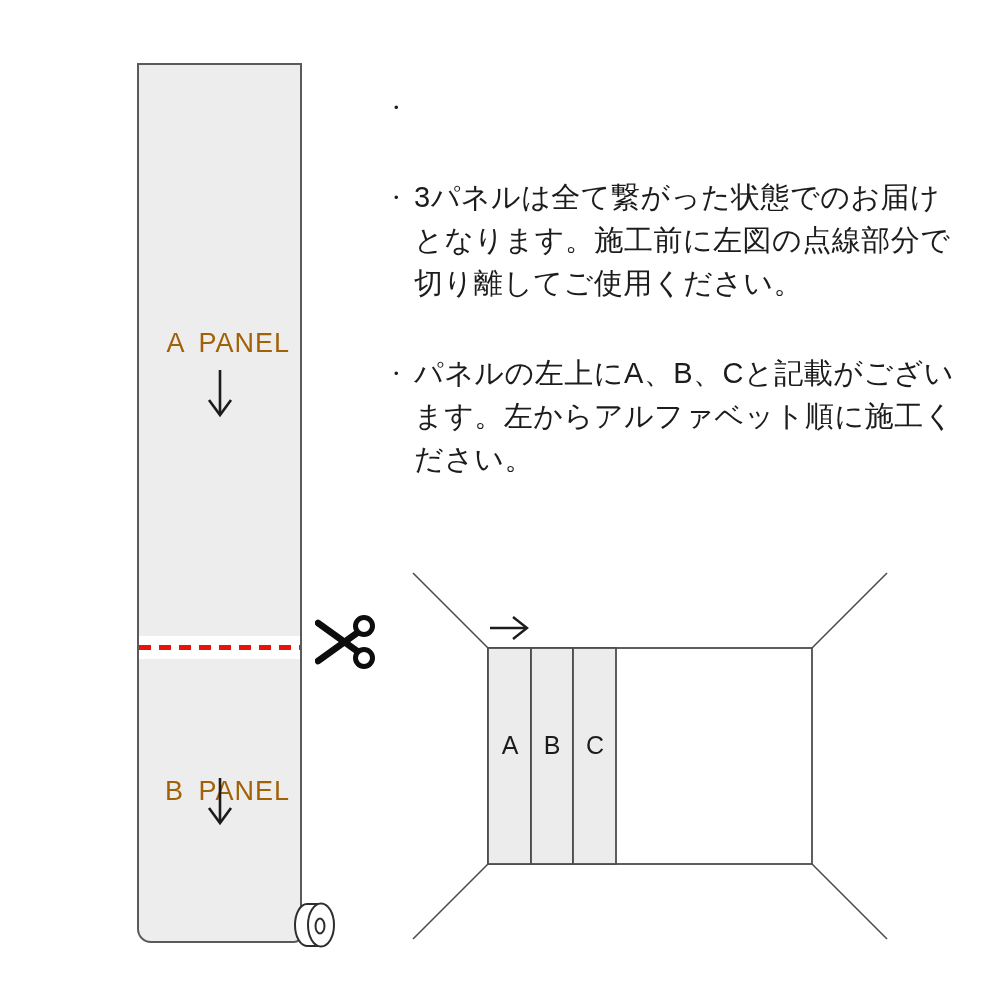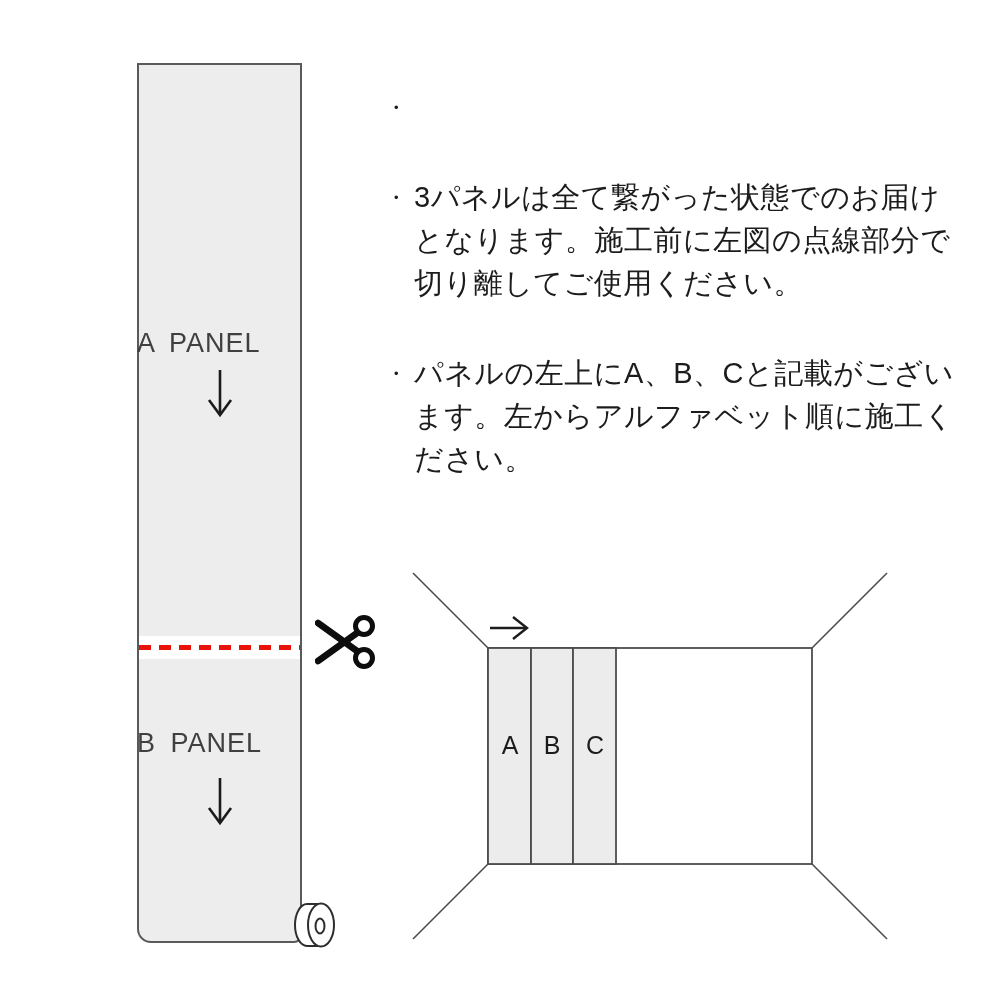--- a/index.html
+++ b/index.html
@@ -31,29 +31,29 @@
   }
   .cut-line {
     position: absolute;
     left: 139px; top: 645px;
     width: 161px; height: 5px;
     background: repeating-linear-gradient(90deg, #e8140c 0 12px, transparent 12px 20px);
   }
   .panel-label {
     position: absolute;
     left: 137px; width: 153px;
-    text-align: left;
+    text-align: right;
     font-size: 27px;
     letter-spacing: 1px;
     word-spacing: 6px;
-    color: #404040;
+    color: #a16207;
     white-space: nowrap;
   }
   .panel-label.a { top: 328px; }
-  .panel-label.b { top: 728px; }
+  .panel-label.b { top: 776px; }
   .flow-arrow {
     position: absolute;
     left: 137px; width: 165px;
     display: flex; justify-content: center;
   }
   .flow-arrow.a { top: 368px; }
   .flow-arrow.b { top: 776px; }
 
   .scissors { position: absolute; left: 315px; top: 612px; }
   .roll     { position: absolute; left: 292px; top: 899px; }

